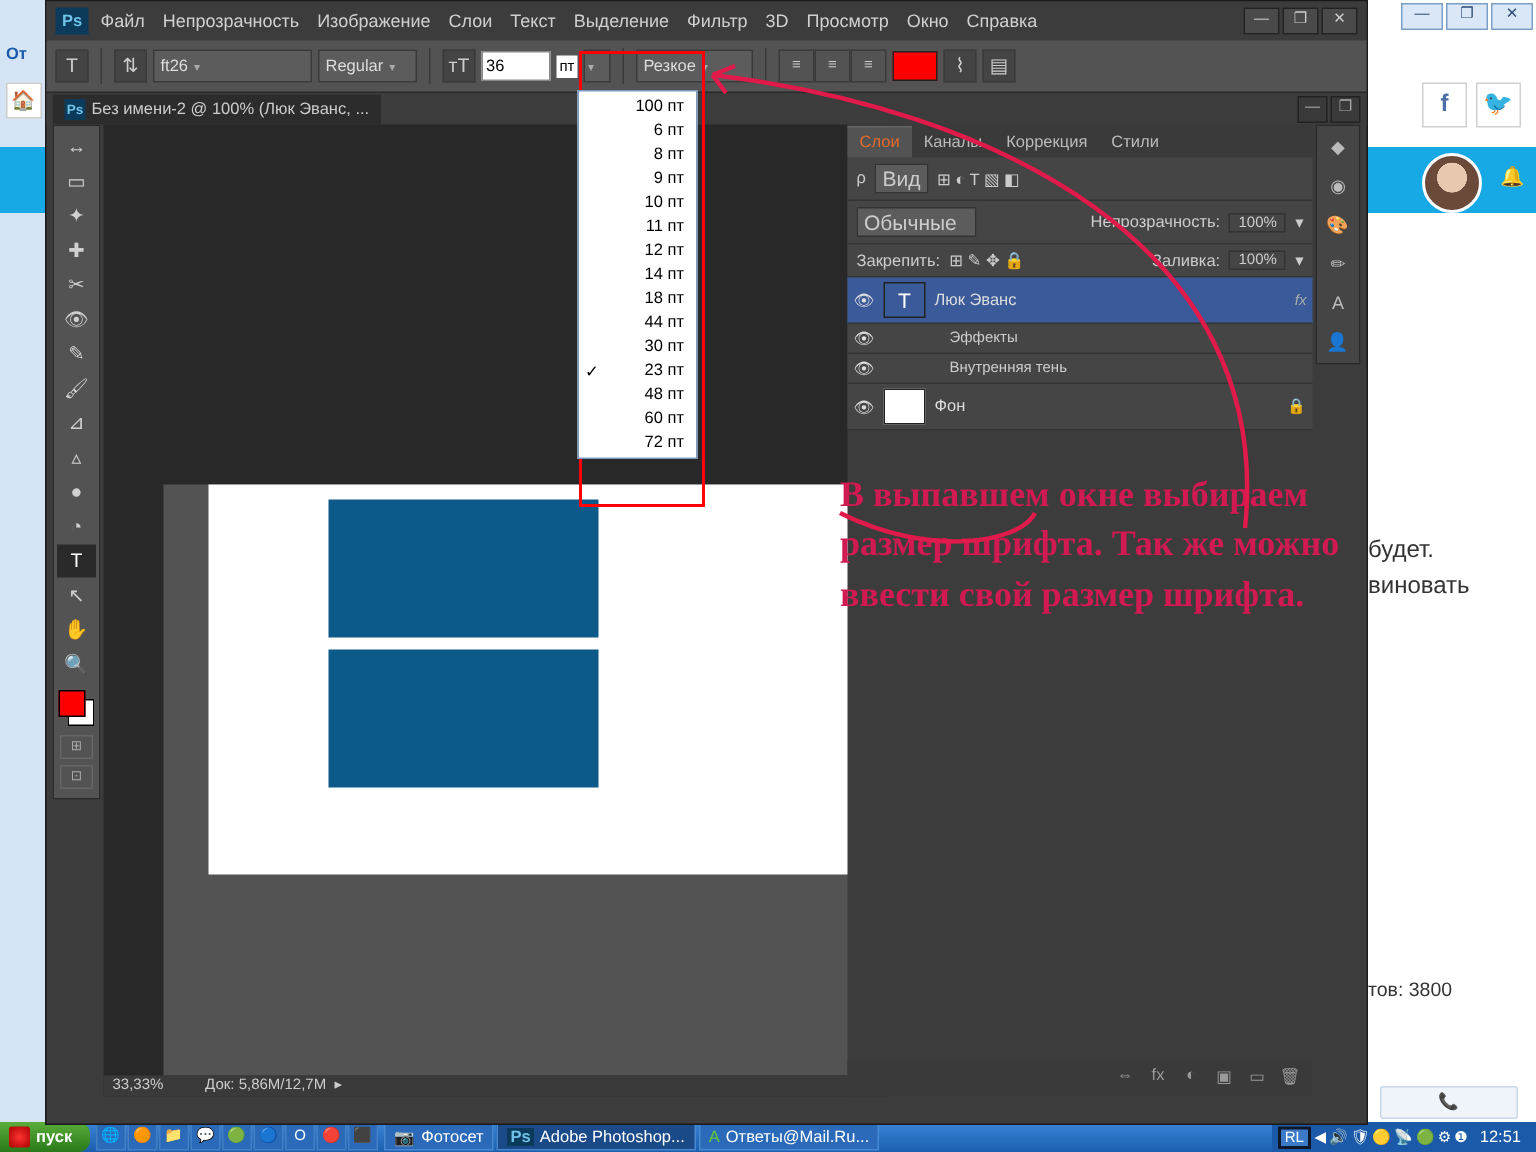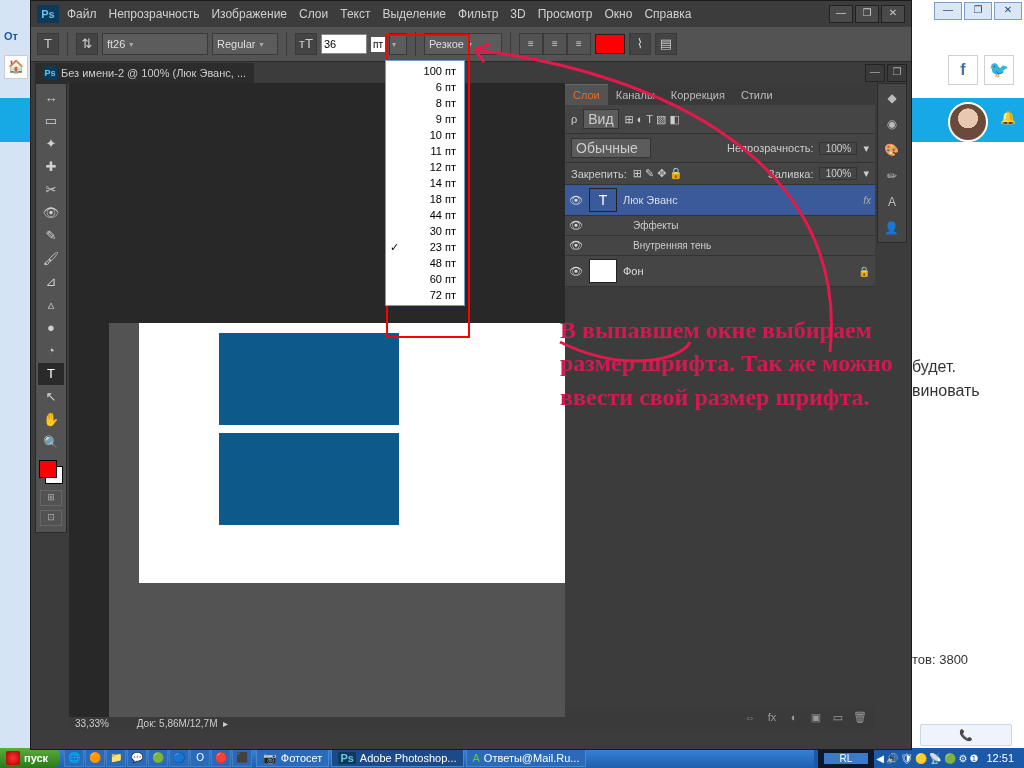--- a/index.html
+++ b/index.html
@@ -103,21 +103,21 @@
 
 .taskbar{position:absolute;left:0;bottom:0;width:1024px;height:20px;background:linear-gradient(#3a84d6,#1c5faf);display:flex;align-items:center;font-size:11px;color:#fff;}
 .start{background:linear-gradient(#5aad3a,#2a7a1a);height:20px;padding:0 12px 0 6px;display:flex;align-items:center;gap:4px;font-weight:bold;border-radius:0 8px 8px 0;}
 .ql{display:flex;gap:1px;margin:0 4px;}
 .ql div{width:18px;height:16px;background:#2a6ab8;border:1px solid #447fc4;font-size:10px;text-align:center;line-height:16px;}
 .tb-btn{height:16px;background:#2a6ab8;border:1px solid #4788d0;padding:0 6px;display:flex;align-items:center;gap:4px;margin-right:2px;}
 .tb-btn.act{background:#1a4a88;}
 .tray{margin-left:auto;display:flex;align-items:center;gap:2px;background:#1a5aa8;height:20px;padding:0 4px;}
 .tray div{font-size:10px;}
 .clock{font-size:11px;padding:0 6px;}
-.lang{background:#3a7ac8;border:6px solid #0f172a;padding:0 16px;font-size:10px;}
+.lang{background:#3a7ac8;border:2px solid #0f172a;padding:0 3px;font-size:10px;}
 
 .home-icon{position:absolute;left:4px;top:55px;width:22px;height:22px;background:#fff;border:1px solid #ccc;text-align:center;line-height:22px;font-size:13px;color:#555;}
 .ot{position:absolute;left:4px;top:30px;font-size:11px;color:#1a5aa8;font-weight:bold;}
 </style>
 </head>
 <body>
 
 <div class="bg-right"></div>
 <div class="bluebar"></div>
 <div class="ot">От</div>

